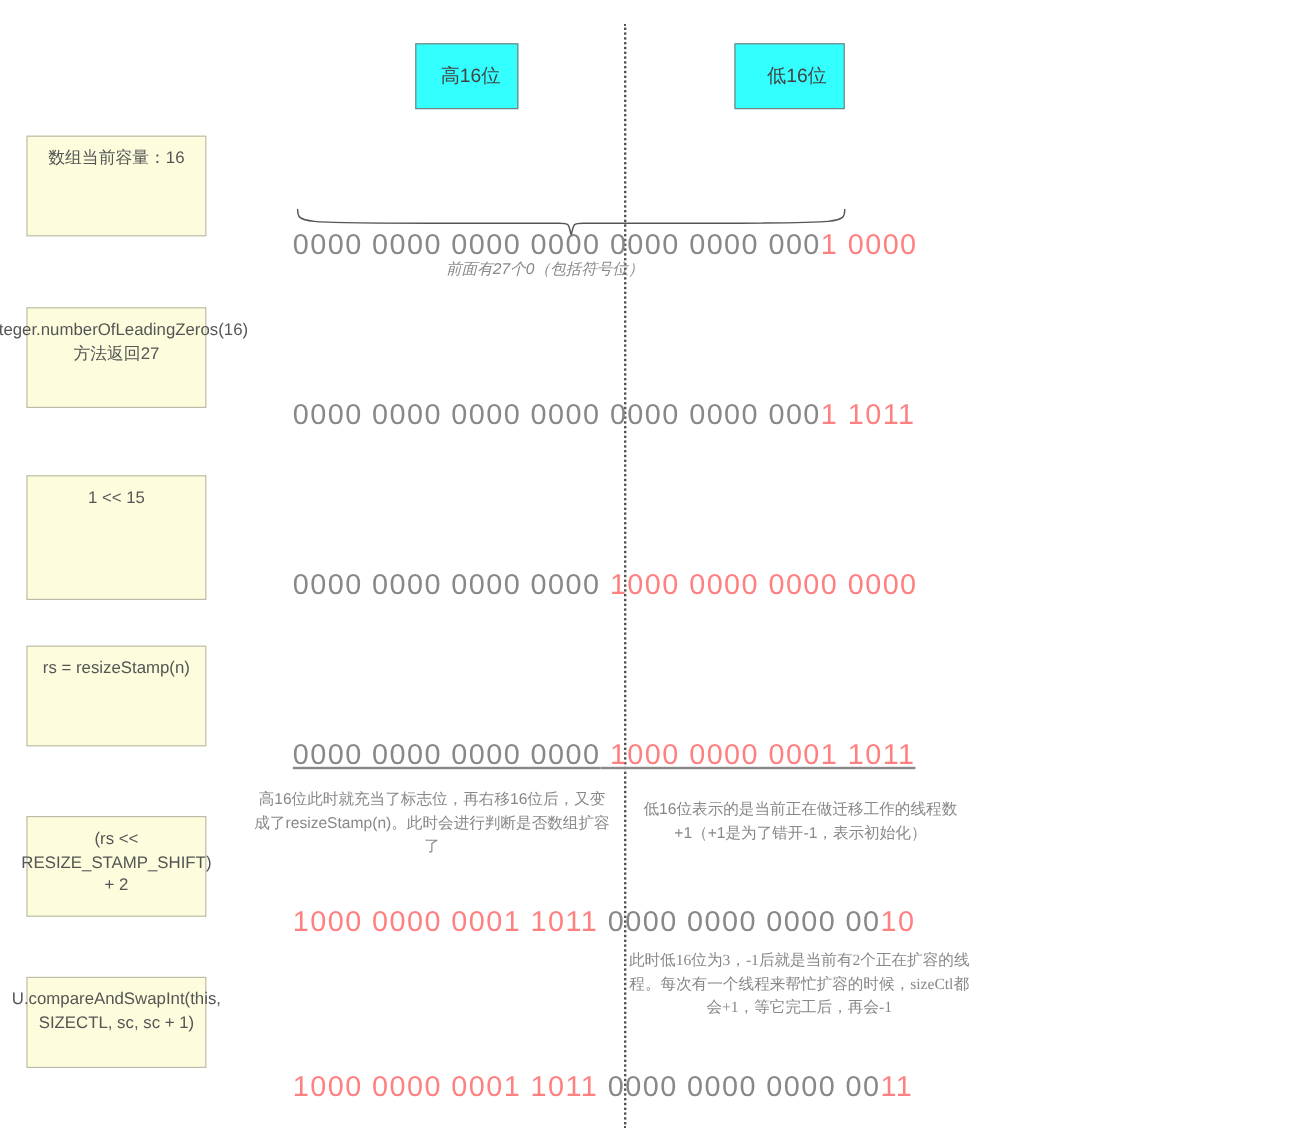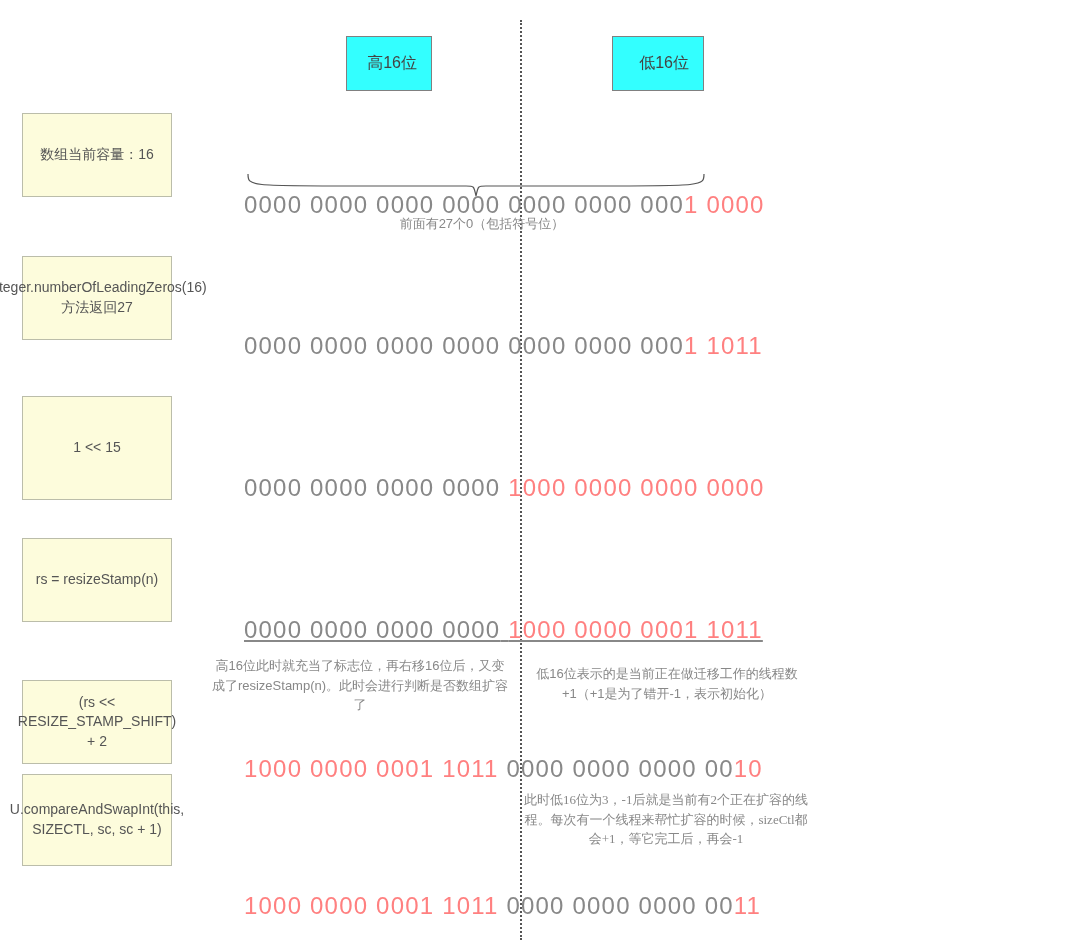--- a/index.html
+++ b/index.html
@@ -21,21 +21,20 @@
       font-size: 16px;
       color: #444;
       padding: 0 14px;
       height: 55px;
     }
     .yellow-box {
       position: absolute;
       background: #fdfcdc;
       border: 1px solid #bbbdaa;
       display: flex;
-      align-items: center;
       justify-content: center;
       text-align: center;
       font-size: 14px;
       color: #555555;
       width: 150px;
       line-height: 1.4;
       padding: 8px 6px;
     }
     .binary-row {
       position: absolute;
@@ -85,21 +84,21 @@
 </div>
 <div class="binary-row" style="left:244px; top:143px;">
   <span>0000 0000 0000 0000</span>&nbsp;<span>0000 0000 000</span><span class="r">1 0000</span>
 </div>
 
 <div class="brace" style="left:244px; top:174px;">
   <svg width="464" height="30" viewBox="0 0 464 30">
     <path d="M 4 0 C 4 12, 4 12, 116 12 L 222 12 C 230 12, 230 12, 232 22 C 234 12, 234 12, 242 12 L 348 12 C 460 12, 460 12, 460 0" stroke="#555" fill="none" stroke-width="1.2"></path>
   </svg>
 </div>
-<div class="annotation" style="left:312px; top:214px; width:340px;">
+<div class="annotation" style="left:284px; top:214px; width:340px;font-style:italic;">
   <span>前面有27个0（包括符号位）</span>
 </div>
 
 <div class="yellow-box" style="left:22px; top:256px; height:84px;">
   <span>Integer.numberOfLeadingZeros(16)方法返回27</span>
 </div>
 <div class="binary-row" style="left:244px; top:284px;">
   <span>0000 0000 0000 0000</span>&nbsp;<span>0000 0000 000</span><span class="r">1 1011</span>
 </div>
 
@@ -123,21 +122,21 @@
 <div class="annotation" style="left:210px; top:656px; width:300px;">
   <span>高16位此时就充当了标志位，再右移16位后，又变成了resizeStamp(n)。此时会进行判断是否数组扩容了</span>
 </div>
 <div class="annotation" style="left:532px; top:664px; width:270px;">
   <span>低16位表示的是当前正在做迁移工作的线程数+1（+1是为了错开-1，表示初始化）</span>
 </div>
 <div class="binary-row" style="left:244px; top:707px;">
   <span class="r">1000 0000 0001 1011</span>&nbsp;<span>0000 0000 0000 00</span><span class="r">10</span>
 </div>
 
-<div class="yellow-box" style="left:22px; top:774px; height:92px;">
+<div class="yellow-box" style="left:22px; top:814px; height:76px;">
   <span>U.compareAndSwapInt(this, SIZECTL, sc, sc + 1)</span>
 </div>
 <div class="annotation" style="left:524px; top:790px; width:284px;font-family:Liberation Serif, serif;">
   <span>此时低16位为3，-1后就是当前有2个正在扩容的线程。每次有一个线程来帮忙扩容的时候，sizeCtl都会+1，等它完工后，再会-1</span>
 </div>
 <div class="binary-row" style="left:244px; top:844px;">
   <span class="r">1000 0000 0001 1011</span>&nbsp;<span>0000 0000 0000 00</span><span class="r">11</span>
 </div>
 
 </body></html>

